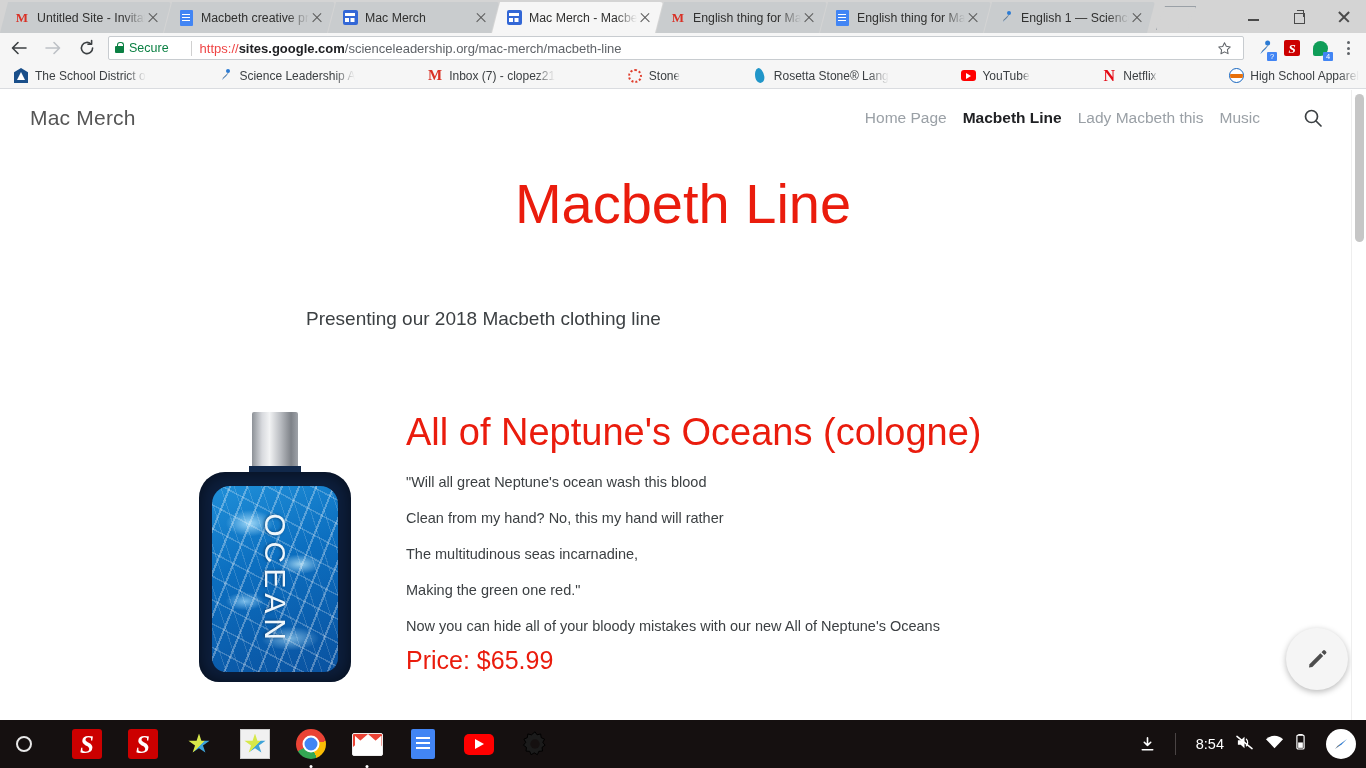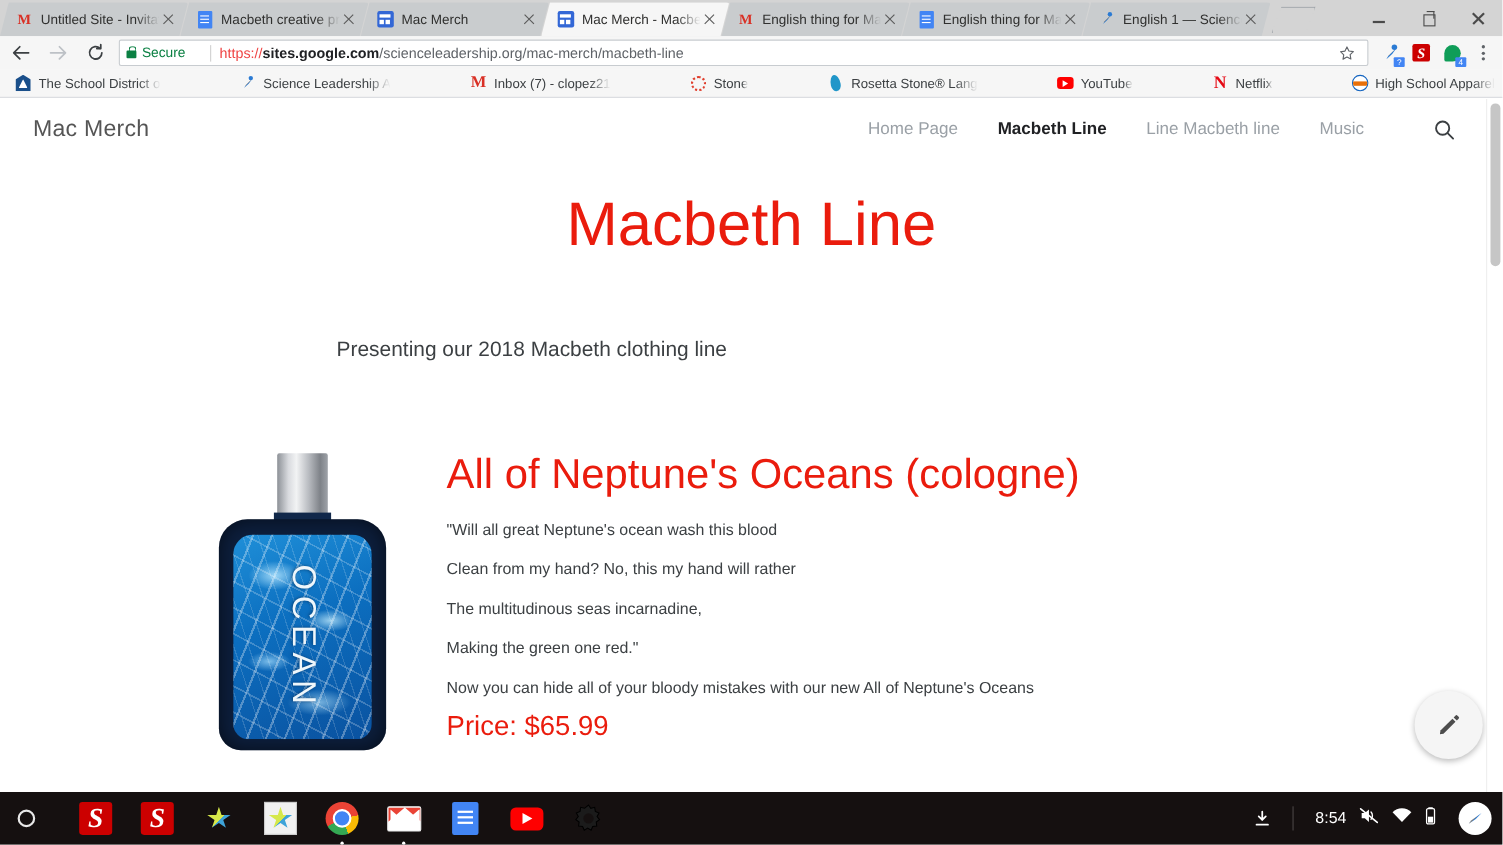--- a/index.html
+++ b/index.html
@@ -187,21 +187,21 @@
 
   
   .viewport {
     position:absolute; top:90px; left:0; width:1366px; height:630px;
     background:#fff; overflow:hidden;
   }
   .site-header {
     height: 56px; display:flex; align-items:center; padding: 0 30px 0 30px;
   }
   .site-title { font-size:21px; color:#555; font-weight:300; letter-spacing:.2px;}
-  .site-nav { margin-left:auto; display:flex; align-items:center; gap:36px; padding-right:12px;}
+  .site-nav { margin-left:auto; display:flex; align-items:center; gap:16px; padding-right:12px;}
   .navitem { font-size:15.5px; color:#9aa0a6; font-weight:400; white-space:nowrap;}
   .navitem.active { color:#202124; font-weight:bold;}
   .search-ico { margin-left:26px; width:22px;height:22px; display:flex;align-items:center;justify-content:center;}
 
   .page-title {
     text-align:center; color:#ea1c0d; font-weight:300;
     font-size:56px; line-height:1; margin-top: 30px; letter-spacing: 0px;
   }
   .subtitle {
     font-size:19px; color:#3c4043; margin-top:76px; margin-left:306px;
@@ -503,21 +503,21 @@
     </div>
   </div>
 
   <div class="viewport">
 
     <div class="site-header">
       <div class="site-title">Mac Merch</div>
       <div class="site-nav">
         <span class="navitem">Home Page</span>
         <span class="navitem active">Macbeth Line</span>
-        <span class="navitem">Line Macbeth line</span>
+        <span class="navitem">Lady Macbeth this</span>
         <span class="navitem">Music</span>
         <span class="search-ico">
           <svg width="20" height="20" viewBox="0 0 20 20">
               <circle cx="8.5" cy="8.5" r="6" fill="none" stroke="#3c4043" stroke-width="1.7"></circle>
               <path d="M13 13l5 5" stroke="#3c4043" stroke-width="1.7" stroke-linecap="round"></path>
             </svg>
         </span>
       </div>
     </div>
 

